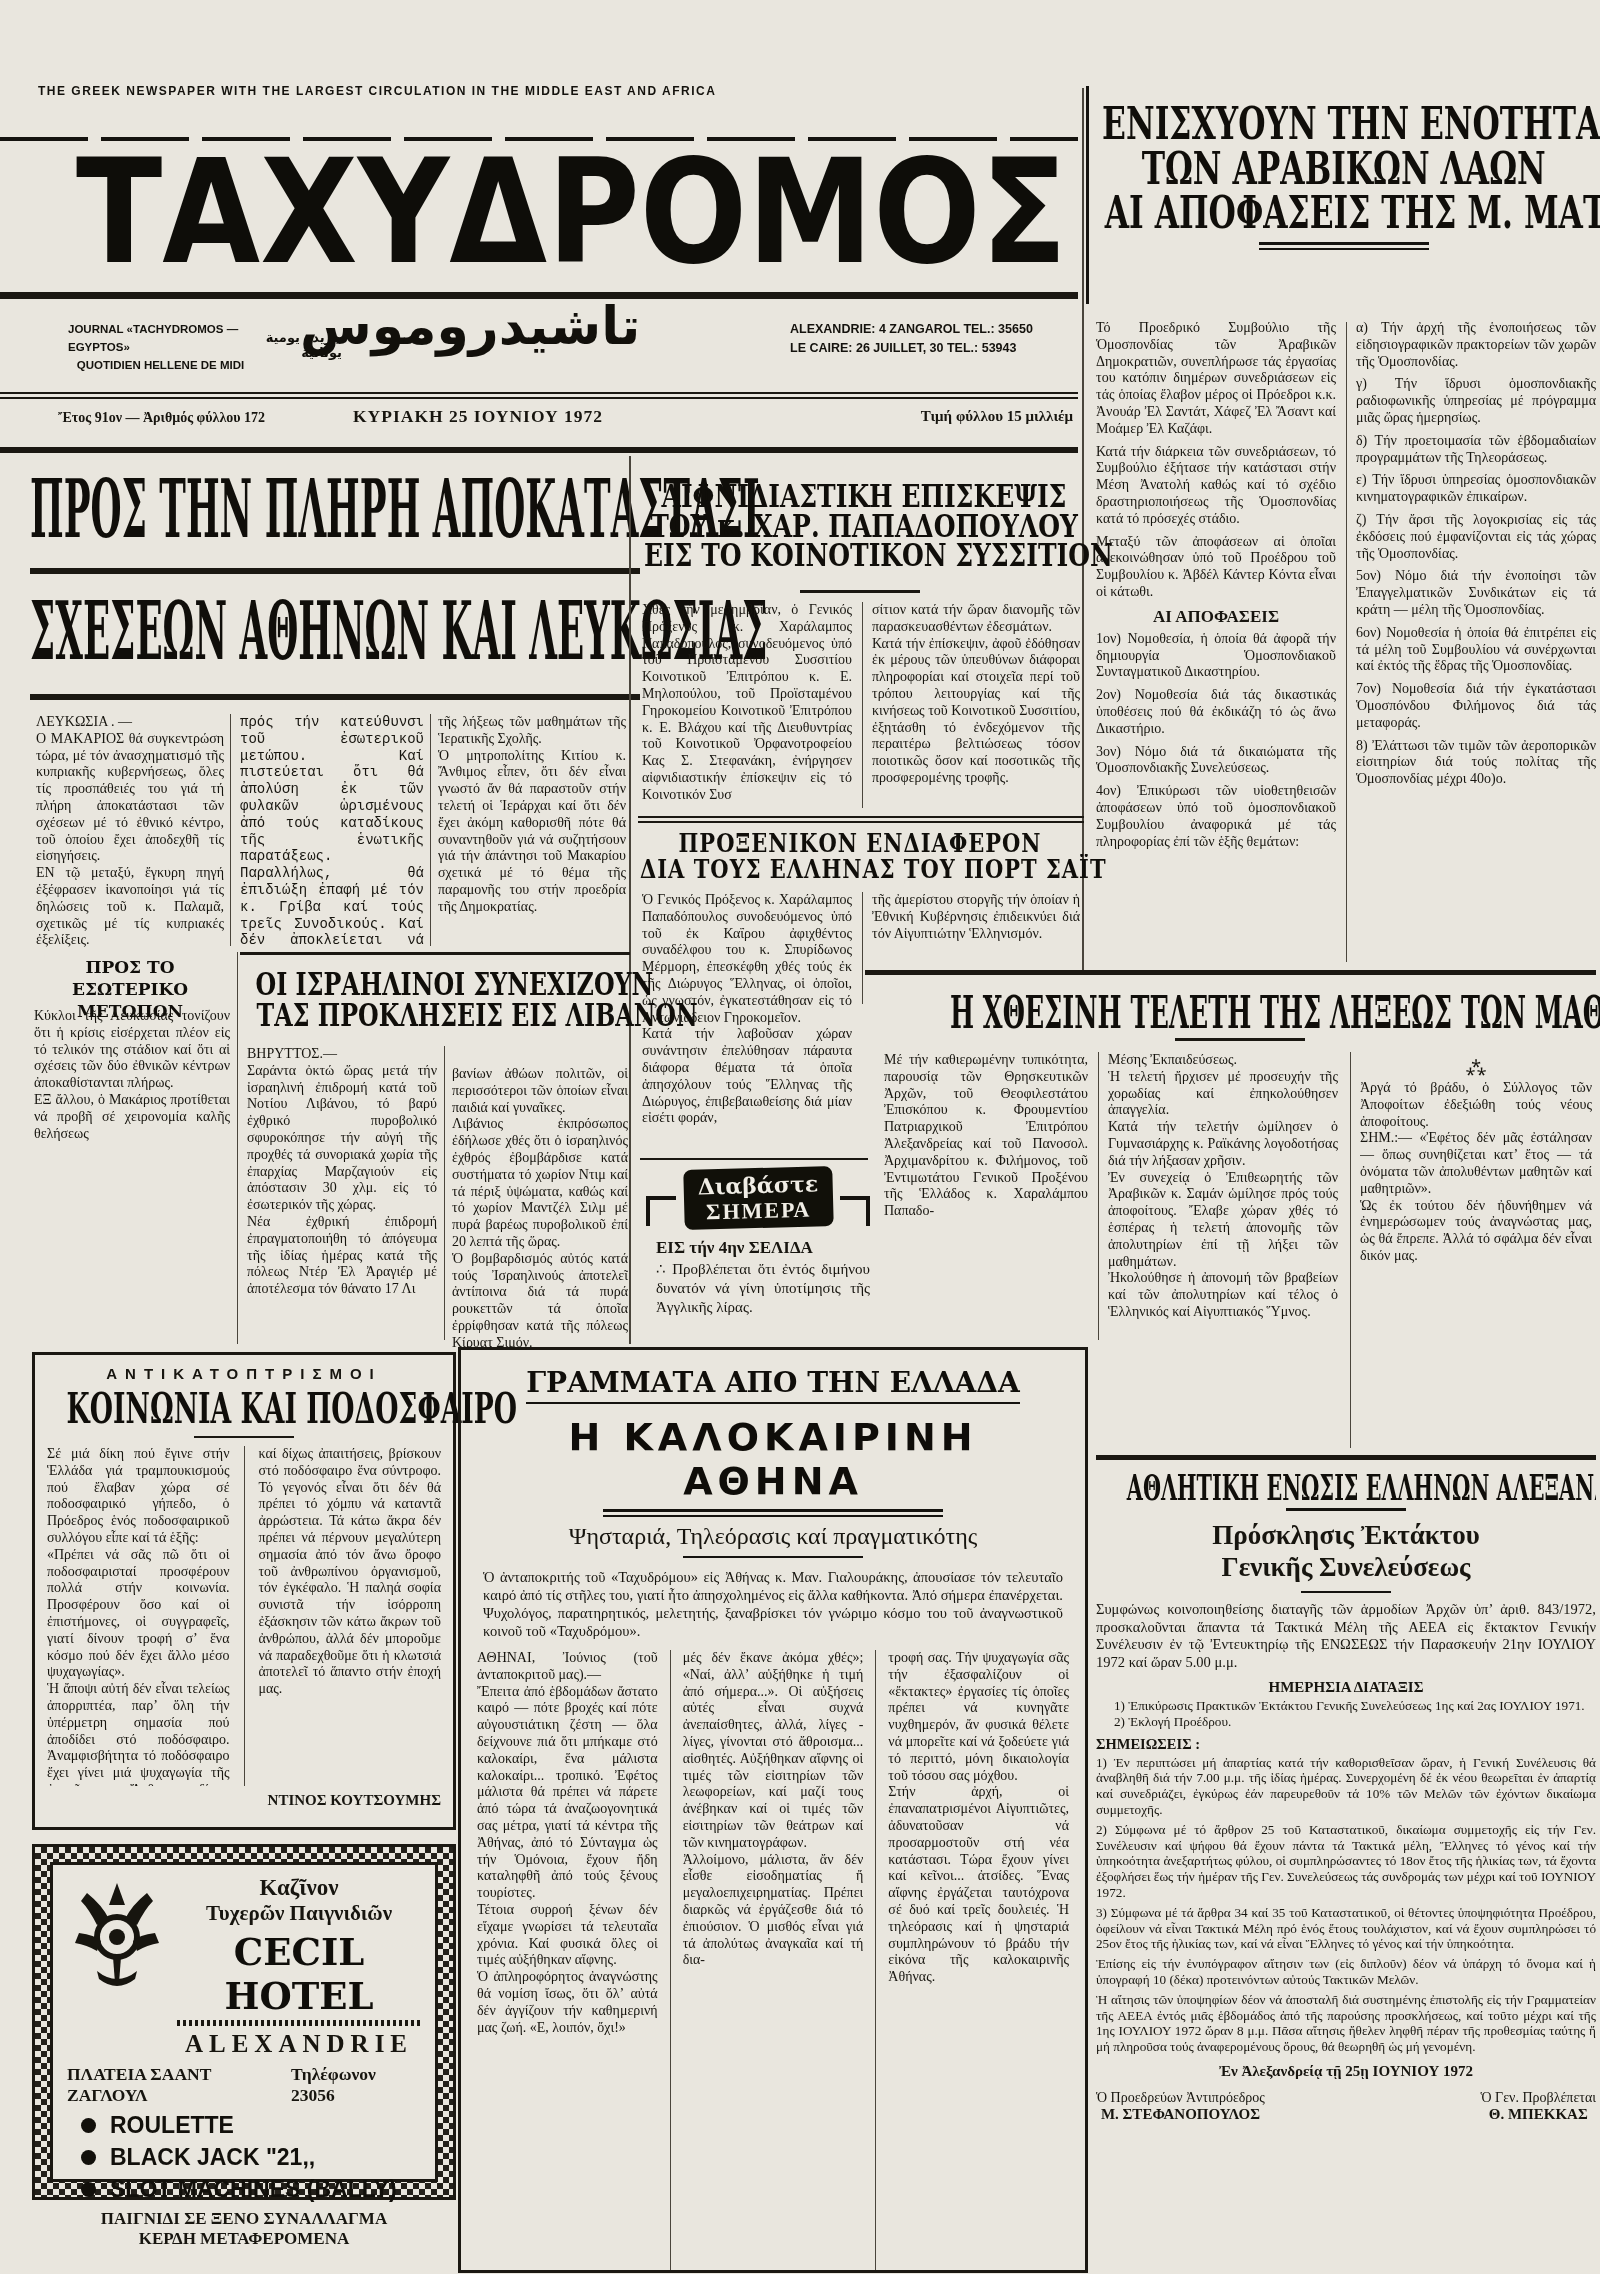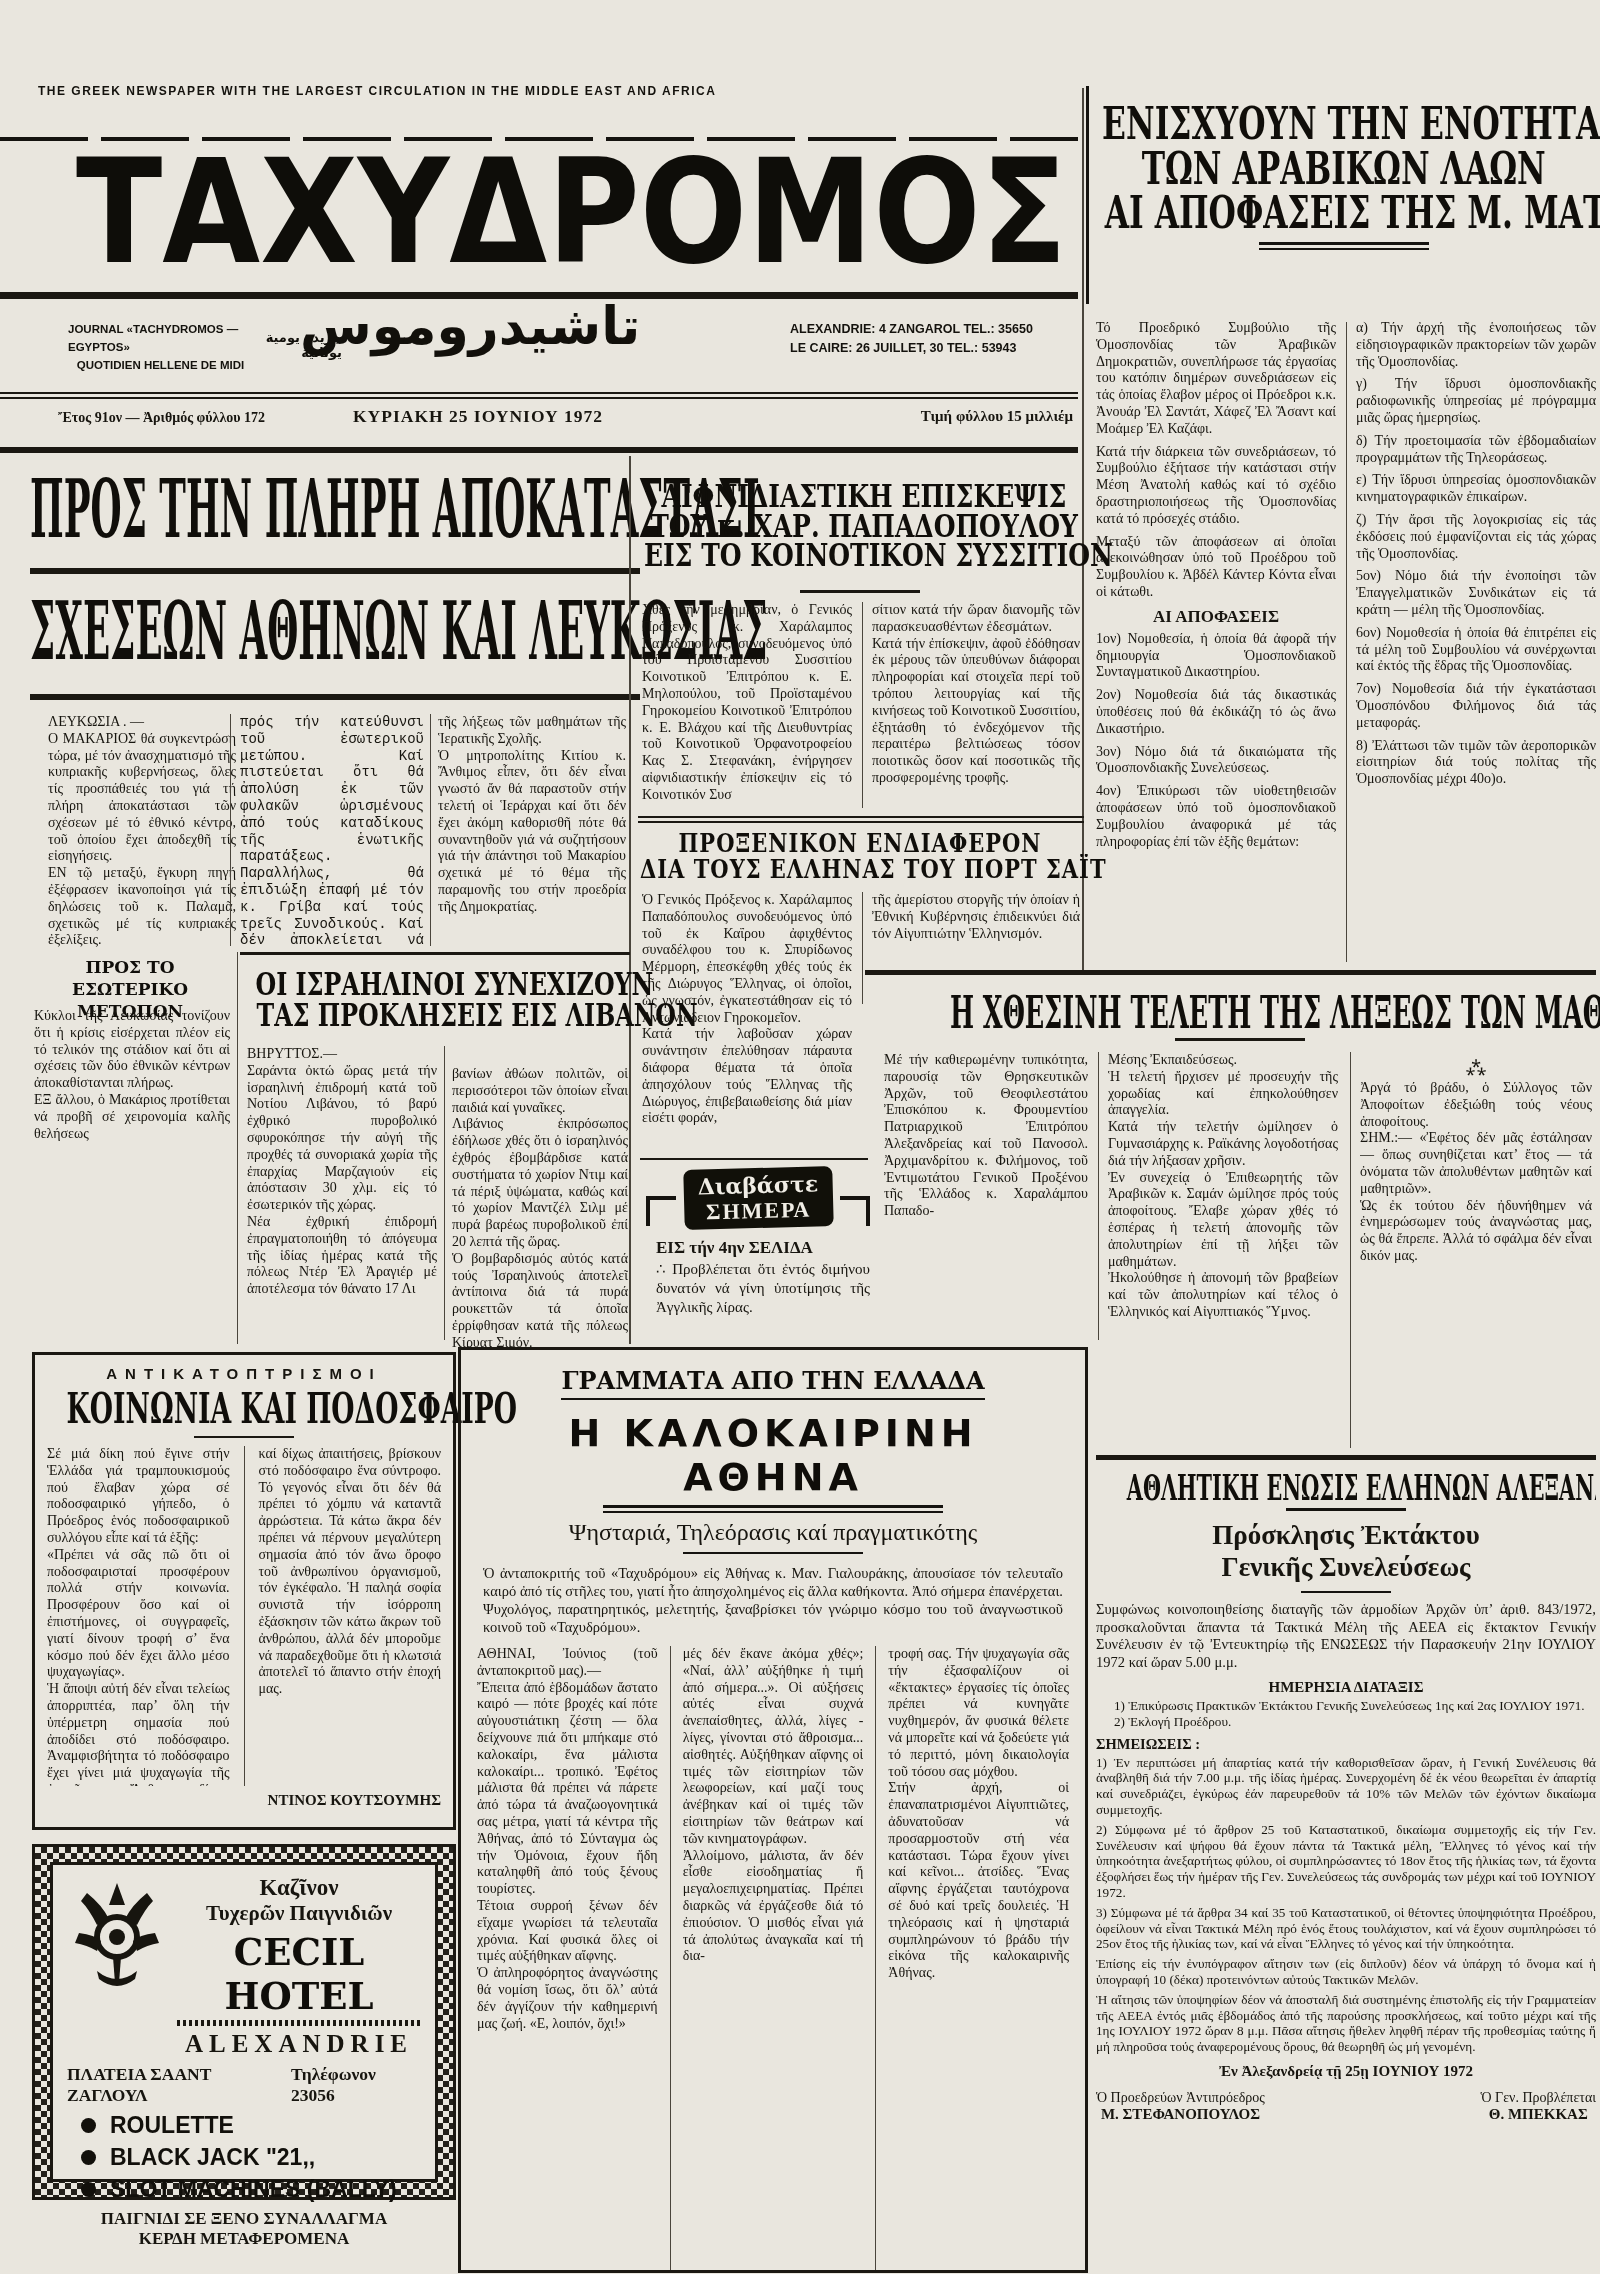--- a/index.html
+++ b/index.html
@@ -69,21 +69,21 @@
 
 <div class="abs" style="left:30px;top:470px;width:612px;height:94px;">
   <span class="sqz fat" style="font-size:42px;line-height:1;transform:scale(.85,1.9);letter-spacing:0;">ΠΡΟΣ ΤΗΝ ΠΛΗΡΗ ΑΠΟΚΑΤΑΣΤΑΣΙ</span>
 </div>
 <div class="hr" style="left:30px;top:568px;width:610px;height:6px;"></div>
 <div class="abs" style="left:30px;top:592px;width:612px;height:94px;">
   <span class="sqz fat" style="font-size:42px;line-height:1;transform:scale(.85,1.9);letter-spacing:0;">ΣΧΕΣΕΩΝ ΑΘΗΝΩΝ ΚΑΙ ΛΕΥΚΩΣΙΑΣ</span>
 </div>
 <div class="hr" style="left:30px;top:694px;width:610px;height:6px;"></div>
 
-<div class="abs bd" style="left:48px;top:714px;width:188px;height:234px;">ΛΕΥΚΩΣΙΑ . —
+<div class="abs bd" style="left:36px;top:714px;width:188px;height:234px;">ΛΕΥΚΩΣΙΑ . —
 Ο ΜΑΚΑΡΙΟΣ θά συγκεντρώση τώρα, μέ τόν ἀνασχηματισμό τῆς κυπριακῆς κυβερνήσεως, ὅλες τίς προσπάθειές του γιά τή πλήρη ἀποκατάστασι τῶν σχέσεων μέ τό ἐθνικό κέντρο, τοῦ ὁποίου ἔχει ἀποδεχθῆ τίς εἰσηγήσεις.
 ΕΝ τῷ μεταξύ, ἔγκυρη πηγή ἐξέφρασεν ἱκανοποίησι γιά τίς δηλώσεις τοῦ κ. Παλαμᾶ, σχετικῶς μέ τίς κυπριακές ἐξελίξεις.</div>
 <div class="abs bd" style="left:240px;top:714px;width:184px;height:234px;font-family:Liberation Mono, monospace;">πρός τήν κατεύθυνσι τοῦ ἐσωτερικοῦ μετώπου. Καί πιστεύεται ὅτι θά ἀπολύση ἐκ τῶν φυλακῶν ὡρισμένους ἀπό τούς καταδίκους τῆς ἑνωτικῆς παρατάξεως.
 Παραλλήλως, θά ἐπιδιώξη ἐπαφή μέ τόν κ. Γρίβα καί τούς τρεῖς Συνοδικούς. Καί δέν ἀποκλείεται νά συναντηθῆ μέ τούς μητροπολίτας — ἄν παραστοῦν καί αὐτοί — κατά τήν τελετή τήν Κυριακή, (σήμερον)</div>
 <div class="abs bd" style="left:438px;top:714px;width:188px;height:234px;">τῆς λήξεως τῶν μαθημάτων τῆς Ἱερατικῆς Σχολῆς.
 Ὁ μητροπολίτης Κιτίου κ. Ἄνθιμος εἶπεν, ὅτι δέν εἶναι γνωστό ἄν θά παραστοῦν στήν τελετή οἱ Ἱεράρχαι καί ὅτι δέν ἔχει ἀκόμη καθορισθῆ πότε θά συναντηθοῦν γιά νά συζητήσουν γιά τήν ἀπάντησι τοῦ Μακαρίου σχετικά μέ τό θέμα τῆς παραμονῆς του στήν προεδρία τῆς Δημοκρατίας.</div>
 <div class="vr" style="left:230px;top:714px;height:232px;"></div>
 <div class="vr" style="left:430px;top:714px;height:232px;"></div>
 
 <div class="abs ctr" style="left:30px;top:956px;width:200px;">
@@ -245,21 +245,21 @@
           <span>SLOT MACHINES (BALLY)</span>
         </div>
     </div>
     <div class="ctr" style="font-size:17px;font-weight:bold;margin-top:6px;">ΠΑΙΓΝΙΔΙ ΣΕ ΞΕΝΟ ΣΥΝΑΛΛΑΓΜΑ</div>
     <div class="ctr" style="font-size:17px;font-weight:bold;">ΚΕΡΔΗ ΜΕΤΑΦΕΡΟΜΕΝΑ</div>
   </div>
 </div>
 
 <div class="abs" style="left:458px;top:1347px;width:630px;height:926px;border:3px solid #1b1812;box-sizing:border-box;padding:12px 16px;overflow:hidden;">
   <div class="ctr" style="margin-top:4px;">
-    <span class="fat" style="font-size:24px;border-bottom:2px solid #15130f;padding-bottom:3px;">ΓΡΑΜΜΑΤΑ ΑΠΟ ΤΗΝ ΕΛΛΑΔΑ</span>
+    <span class="fat" style="font-size:28px;border-bottom:2px solid #15130f;padding-bottom:3px;">ΓΡΑΜΜΑΤΑ ΑΠΟ ΤΗΝ ΕΛΛΑΔΑ</span>
   </div>
   <div class="ctr" style="margin-top:16px;font-family:'DejaVu Sans','Liberation Sans',sans-serif;font-weight:bold;font-size:38px;letter-spacing:5px;color:#0f0d09;">Η ΚΑΛΟΚΑΙΡΙΝΗ ΑΘΗΝΑ</div>
   <div style="width:340px;margin:6px auto;border-top:3px solid #15130f;border-bottom:2px solid #15130f;height:3px;"></div>
   <div class="ctr" style="font-size:24px;margin-top:6px;">Ψησταριά, Τηλεόρασις καί πραγματικότης</div>
   <div style="width:180px;margin:6px auto 10px auto;border-top:2px solid #15130f;"></div>
   <div class="bd" style="font-size:14.5px;line-height:18px;margin:0 6px 10px 6px;">Ὁ ἀνταποκριτής τοῦ «Ταχυδρόμου» εἰς Ἀθήνας κ. Μαν. Γιαλουράκης, ἀπουσίασε τόν τελευταῖο καιρό ἀπό τίς στῆλες του, γιατί ἦτο ἀπησχολημένος εἰς ἄλλα καθήκοντα. Ἀπό σήμερα ἐπανέρχεται. Ψυχολόγος, παρατηρητικός, μελετητής, ξαναβρίσκει τόν γνώριμο κόσμο του τοῦ ἀναγνωστικοῦ κοινοῦ τοῦ «Ταχυδρόμου».</div>
   <div style="display:flex;gap:12px;height:640px;overflow:hidden;">
     <div class="bd" style="flex:1;">ΑΘΗΝΑΙ, Ἰούνιος (τοῦ ἀνταποκριτοῦ μας).—
 Ἔπειτα ἀπό ἑβδομάδων ἄστατο καιρό — πότε βροχές καί πότε αὐγουστιάτικη ζέστη — ὅλα δείχνουνε πιά ὅτι μπήκαμε στό καλοκαίρι, ἕνα μάλιστα καλοκαίρι... τροπικό. Ἐφέτος μάλιστα θά πρέπει νά πάρετε ἀπό τώρα τά ἀναζωογονητικά σας μέτρα, γιατί τά κέντρα τῆς Ἀθήνας, ἀπό τό Σύνταγμα ὡς τήν Ὁμόνοια, ἔχουν ἤδη καταληφθῆ ἀπό τούς ξένους τουρίστες.
 Τέτοια συρροή ξένων δέν εἴχαμε γνωρίσει τά τελευταῖα χρόνια. Καί φυσικά ὅλες οἱ τιμές αὐξήθηκαν αἴφνης.

